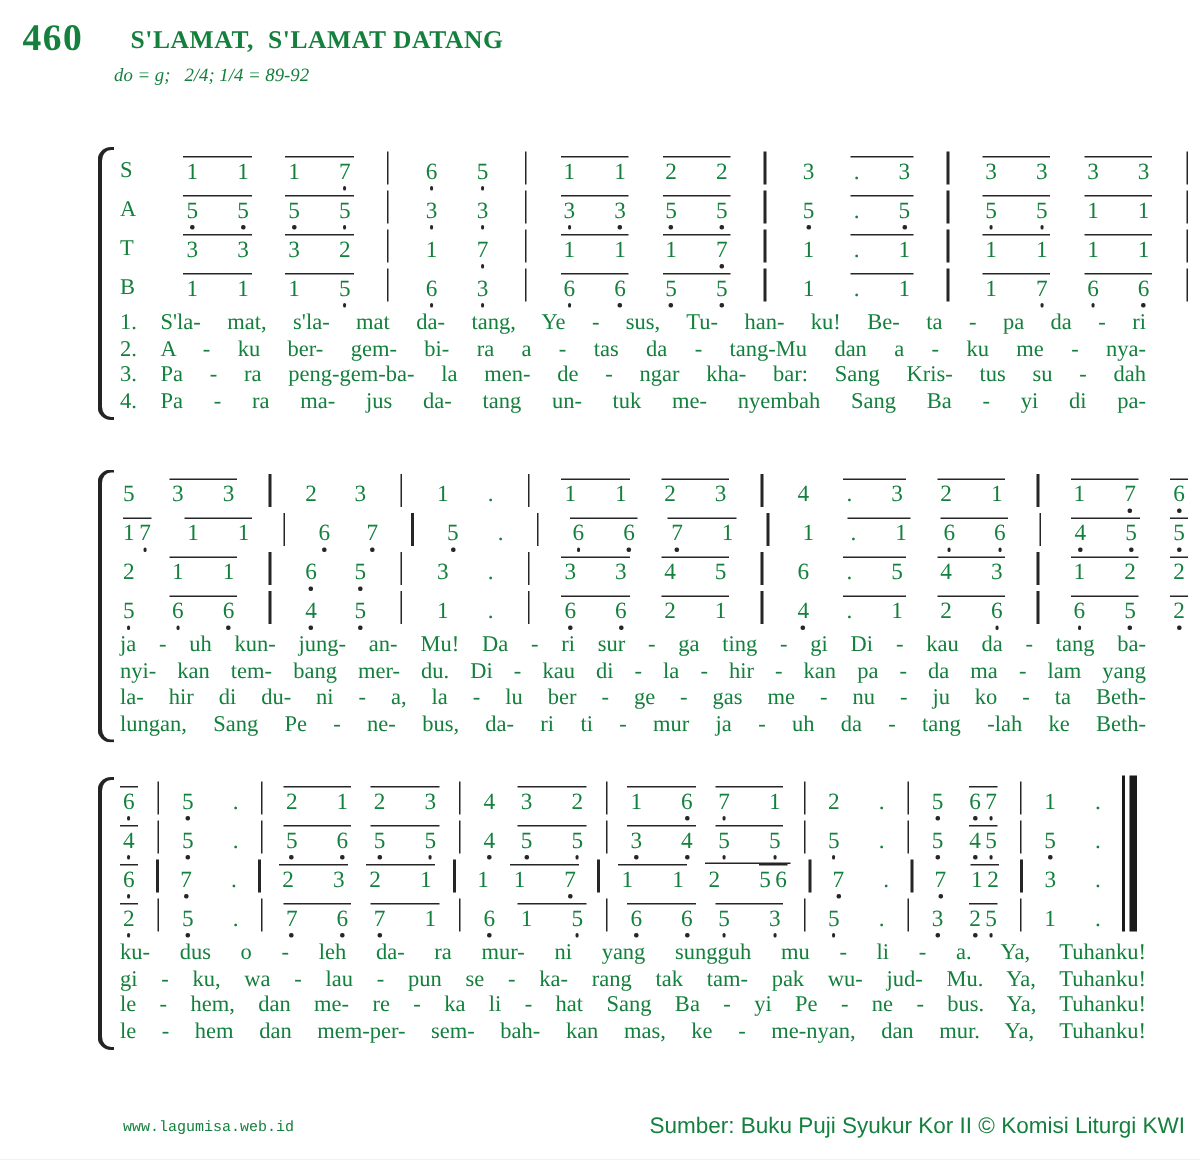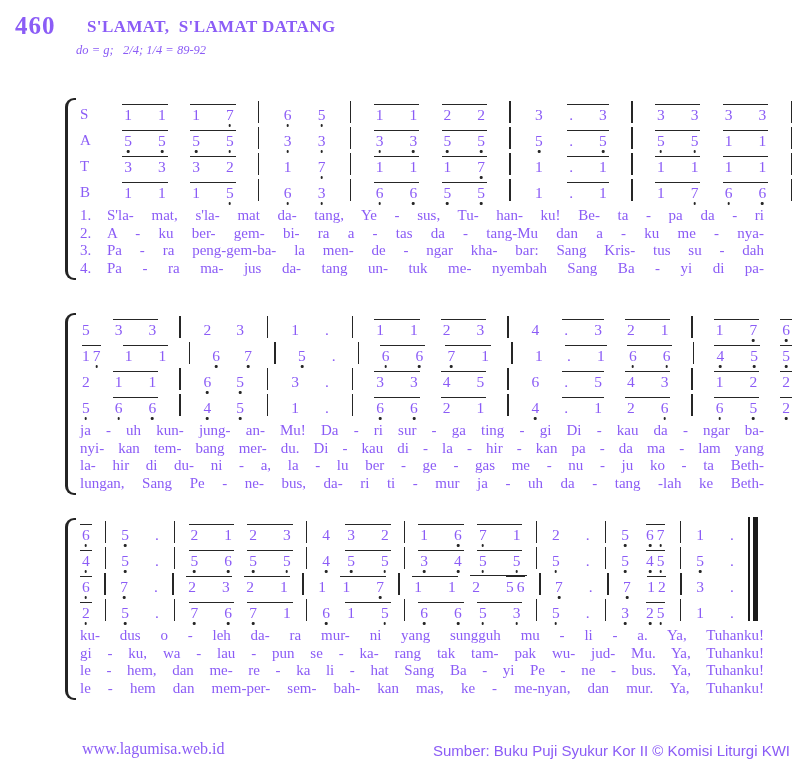--- a/index.html
+++ b/index.html
@@ -1,17 +1,17 @@
 <!DOCTYPE html>
 <html><head>
 <meta charset="utf-8">
 <style>
   html,body{margin:0;padding:0;background:#e8e8e8;}
   .page{position:relative;width:800px;height:773px;background:#ffffff;margin:0 auto;
-        font-family:"Liberation Serif",serif;color:#8b5cf6;overflow:hidden;}
+        font-family:"Liberation Serif",serif;color:#15803d;overflow:hidden;}
 
   
   .hymn-number{position:absolute;left:15px;top:12px;font-size:25px;font-weight:bold;letter-spacing:1px;}
   .hymn-title{position:absolute;left:75px;top:17px;font-size:17px;font-weight:bold;letter-spacing:.4px;white-space:pre;margin-left:12px;}
   .key-line{position:absolute;left:76px;top:43px;font-size:12.5px;font-style:italic;white-space:pre;}
   .credits{position:absolute;right:9px;top:19px;text-align:right;font-size:13.5px;line-height:19.5px;white-space:pre;}
 
   
   .system{position:absolute;left:80px;width:712px;height:186px;}
   .system.s1{top:95px;}
@@ -38,21 +38,21 @@
   .finalbar .thin{width:1.6px;}
   .finalbar .thick{width:5px;}
 
   
   .lyrics{margin-top:8px;padding-right:28px;}
   .lrow{display:flex;height:17.6px;font-size:15px;line-height:17.6px;}
   .vnum{width:27px;flex:none;}
   .ltext{flex:1;text-align:justify;text-align-last:justify;}
 
   
-  .footer-left{position:absolute;left:82px;bottom:15px;font-family:Liberation Serif, serif;font-size:16px;}
+  .footer-left{position:absolute;left:82px;bottom:15px;font-family:Liberation Mono, monospace;font-size:10px;}
   .footer-right{position:absolute;right:10px;bottom:14px;font-family:"Liberation Sans",sans-serif;font-size:15px;margin-left:20px;}
 </style>
 </head>
 <body>
 
 <div class="page">
 
   <div class="hymn-number">460</div>
   <div class="hymn-title">S'LAMAT,  S'LAMAT DATANG</div>
   <div class="key-line">do = g;   2/4; 1/4 = 89-92</div>
@@ -463,21 +463,21 @@
               <span class="note db">6</span>
               <span class="note db">5</span>
             </span>
             <span class="cell ol">
               <span class="note db">2</span>
             </span>
           </div>
         </div>
         <div class="lyrics">
           <div class="lrow">
-            <span class="ltext">ja - uh kun- jung- an- Mu! Da - ri sur - ga ting - gi Di - kau da - ngar ba-</span>
+            <span class="ltext">ja - uh kun- jung- an- Mu! Da - ri sur - ga ting - gi Di - kau da - tang ba-</span>
           </div>
           <div class="lrow">
             <span class="ltext">nyi- kan tem- bang mer- du. Di - kau di - la - hir - kan pa - da ma - lam yang</span>
           </div>
           <div class="lrow">
             <span class="ltext">la- hir di du- ni - a, la - lu ber - ge - gas me - nu - ju ko - ta Beth-</span>
           </div>
           <div class="lrow">
             <span class="ltext">lungan, Sang Pe - ne- bus, da- ri ti - mur ja - uh da - tang -lah ke Beth-</span>
           </div>

